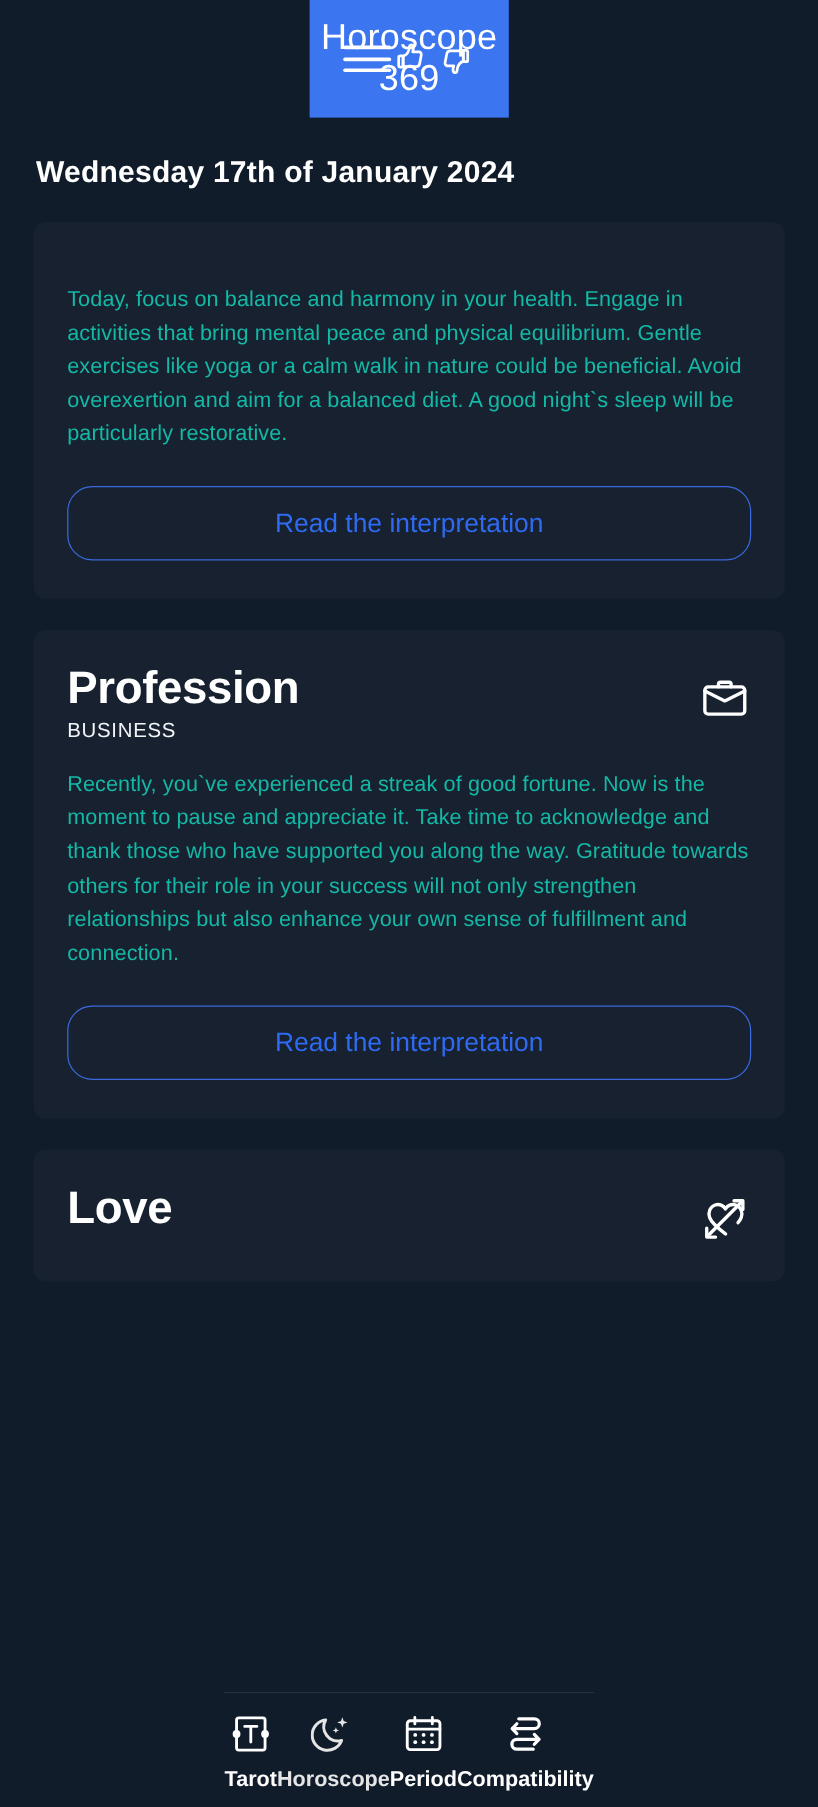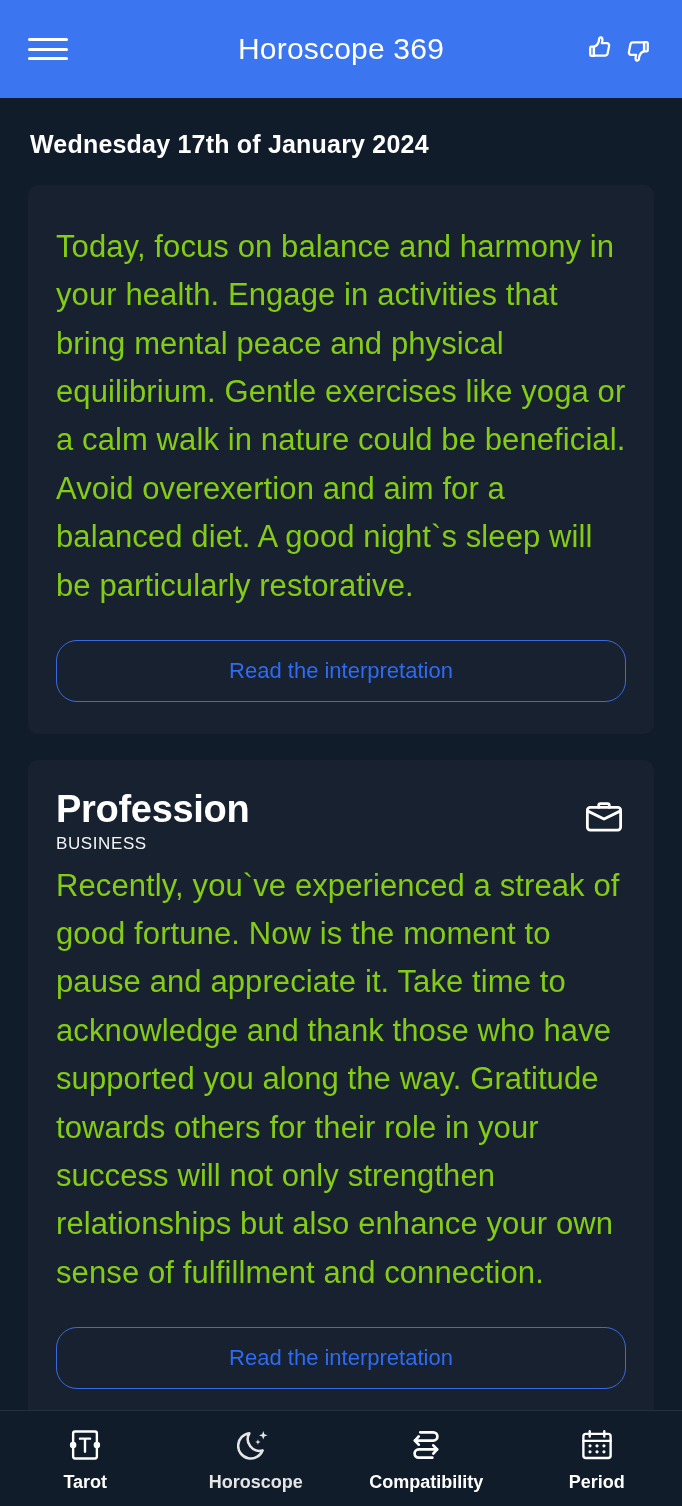--- a/index.html
+++ b/index.html
@@ -12,20 +12,21 @@
     overflow: hidden;
   }
 
   #app {
     position: relative;
     width: 682px;
     height: 1506px;
     background: #111c2b;
     display: flex;
     flex-direction: column;
+    align-items: center;
   }
 
   
   .appbar {
     height: 98px;
     background: #3b76f0;
     display: flex;
     align-items: center;
     padding: 0 28px;
     flex: 0 0 auto;
@@ -105,24 +106,24 @@
     color: #f2f5f8;
     font-size: 17px;
     font-weight: 400;
     letter-spacing: .6px;
     margin-top: 4px;
   }
   .card-icon { padding-top: 6px; }
   .card-icon svg { display: block; }
 
   .card-body {
-    color: #84cc16;
-    font-size: 31px;
+    color: #14b8a6;
+    font-size: 18px;
     line-height: 1.56;
-    margin-top: 8px;
+    margin-top: 20px;
     letter-spacing: .1px;
   }
 
   .read-btn {
     display: block;
     width: 100%;
     margin-top: 30px;
     padding: 17px 10px;
     background: transparent;
     border: 1px solid #3b6ae0;
@@ -257,42 +258,42 @@
           <path d="M16.2 15.4A7.4 7.4 0 0 1 7.8 4.6a8 8 0 1 0 8.4 10.8z"></path>
           <path d="M16.6 3.2l.7 2 2 .7-2 .7-.7 2-.7-2-2-.7 2-.7z" fill="currentColor" stroke="none"></path>
           <path d="M13.2 8.4l.45 1.25 1.25.45-1.25.45-.45 1.25-.45-1.25-1.25-.45 1.25-.45z" fill="currentColor" stroke="none"></path>
         </svg>
       </span>
       <span class="nav-label">Horoscope</span>
     </div>
 
     <div class="nav-item">
       <span class="nav-icon">
-        <svg width="38" height="38" viewBox="0 0 24 24" fill="none" stroke="currentColor" stroke-width="1.7" stroke-linecap="round" stroke-linejoin="round">
-          <path d="M5 9.2h11.6a2.6 2.6 0 0 0 0-5.2H8.4"></path>
-          <path d="M7.4 6.6 5 9.2l2.4 2.6"></path>
-          <path d="M19 14.8H7.4a2.6 2.6 0 0 0 0 5.2H16"></path>
-          <path d="M16.6 17.4 19 14.8l-2.4-2.6"></path>
-        </svg>
-      </span>
-      <span class="nav-label">Compatibility</span>
-    </div>
-
-    <div class="nav-item">
-      <span class="nav-icon">
         <svg width="38" height="38" viewBox="0 0 24 24" fill="none" stroke="currentColor" stroke-width="1.5" stroke-linecap="round" stroke-linejoin="round">
           <rect x="3.4" y="5" width="17.2" height="15.2" rx="1.6"></rect>
           <path d="M7.4 3.3v3.4M16.6 3.3v3.4M3.4 9.4h17.2"></path>
           <g fill="currentColor" stroke="none">
             <circle cx="7.6" cy="12.5" r="1"></circle>
               <circle cx="12" cy="12.5" r="1"></circle>
               <circle cx="16.4" cy="12.5" r="1"></circle>
             <circle cx="7.6" cy="16.3" r="1"></circle>
               <circle cx="12" cy="16.3" r="1"></circle>
               <circle cx="16.4" cy="16.3" r="1"></circle>
           </g>
         </svg>
       </span>
       <span class="nav-label">Period</span>
     </div>
 
+    <div class="nav-item">
+      <span class="nav-icon">
+        <svg width="38" height="38" viewBox="0 0 24 24" fill="none" stroke="currentColor" stroke-width="1.7" stroke-linecap="round" stroke-linejoin="round">
+          <path d="M5 9.2h11.6a2.6 2.6 0 0 0 0-5.2H8.4"></path>
+          <path d="M7.4 6.6 5 9.2l2.4 2.6"></path>
+          <path d="M19 14.8H7.4a2.6 2.6 0 0 0 0 5.2H16"></path>
+          <path d="M16.6 17.4 19 14.8l-2.4-2.6"></path>
+        </svg>
+      </span>
+      <span class="nav-label">Compatibility</span>
+    </div>
+
   </div>
 </div>
 
 </body></html>

